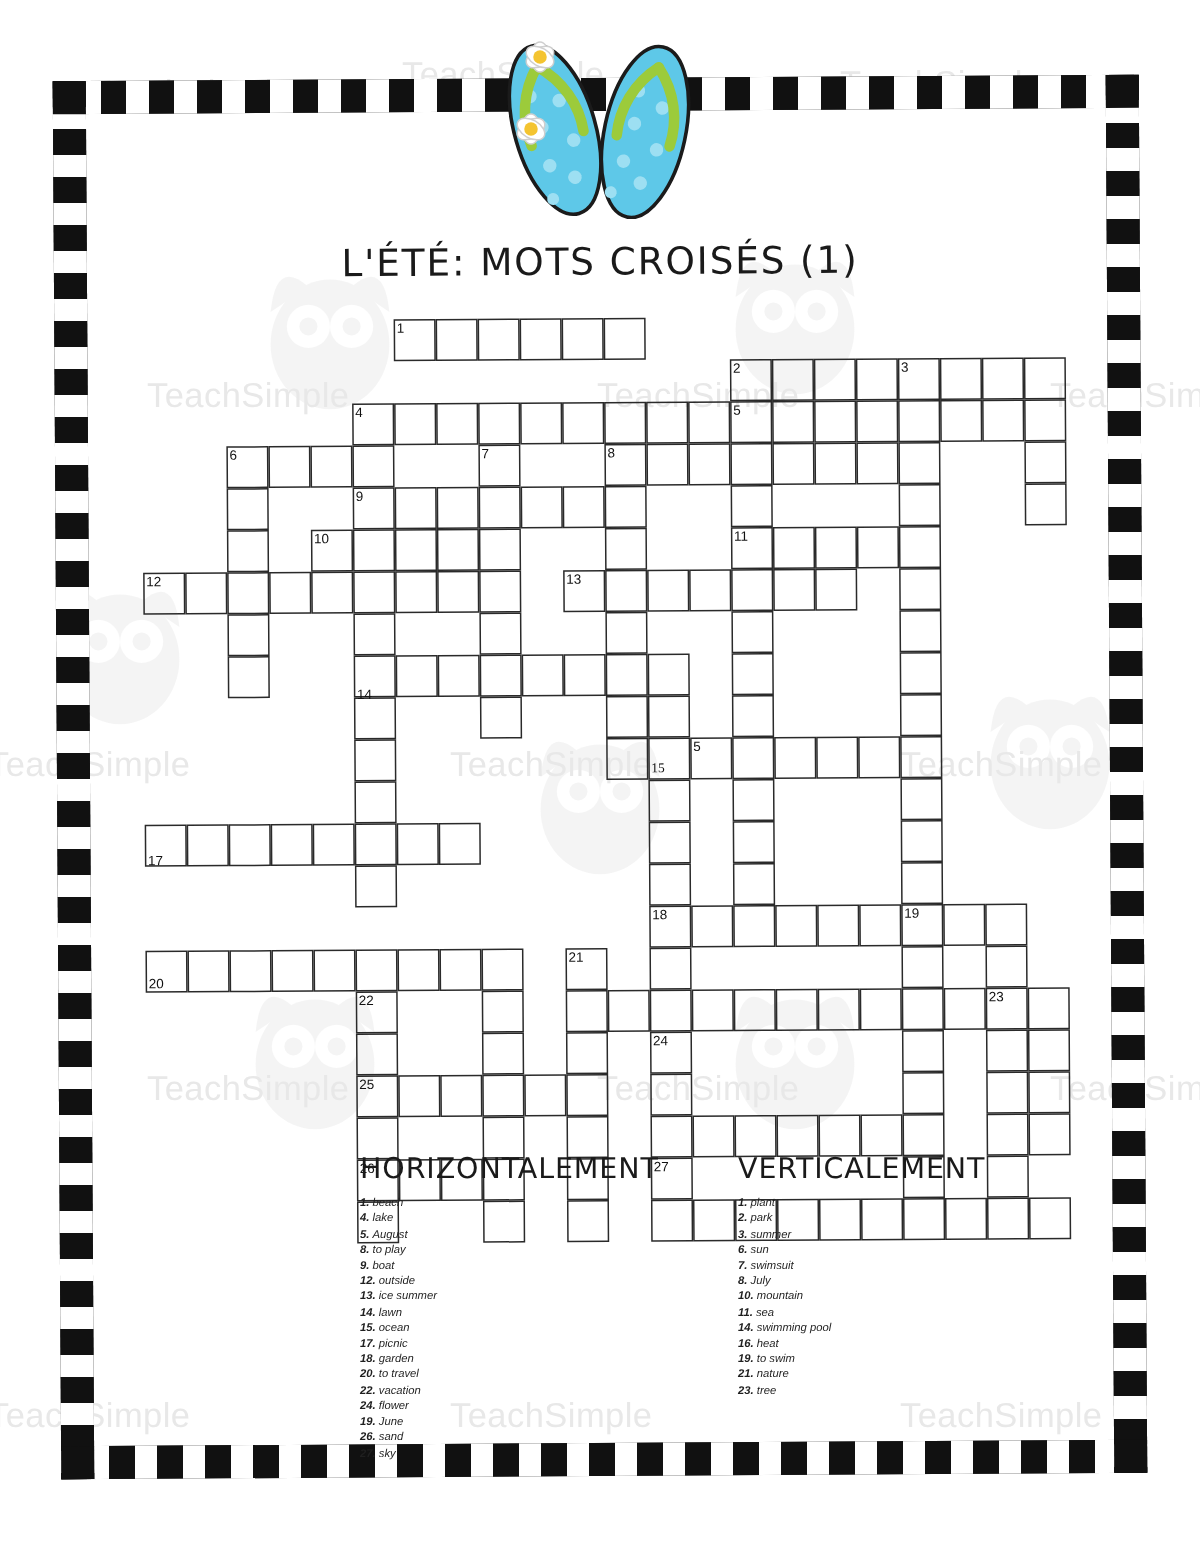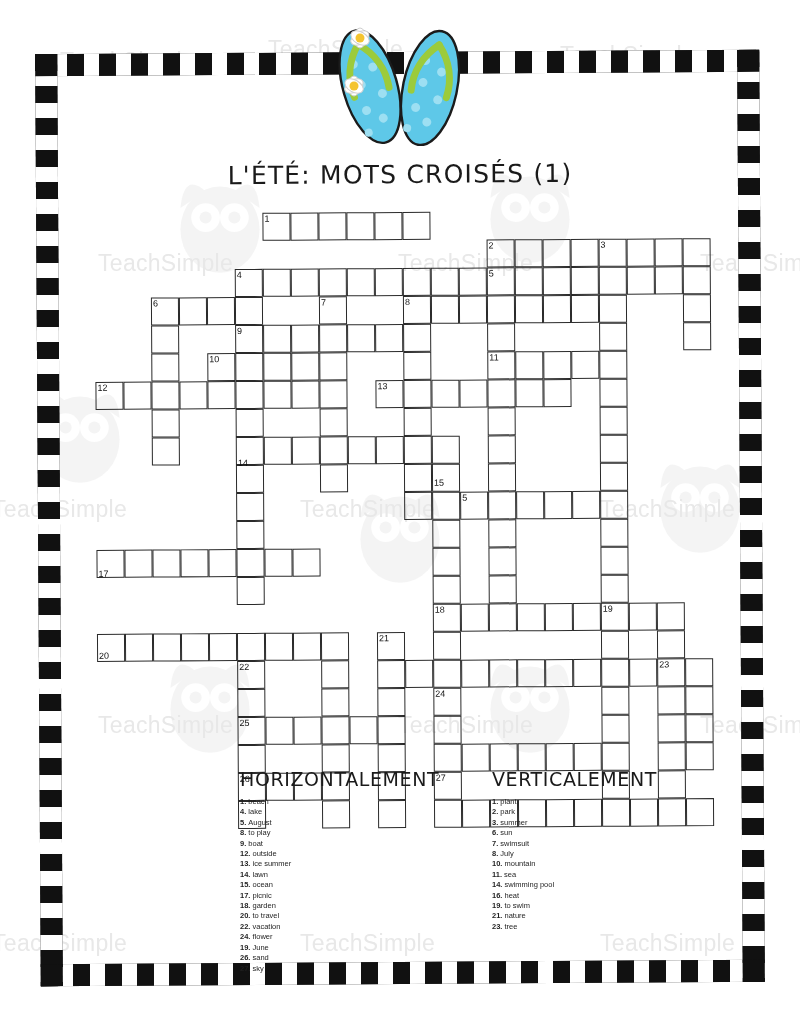--- a/index.html
+++ b/index.html
@@ -157,20 +157,21 @@
     font-family: "DejaVu Sans", sans-serif;
     font-size: 19px;
     letter-spacing: 0.6px;
     color: #1a1a1a;
     margin-bottom: 7px;
   }
   .clue-list {
     list-style: none;
     margin: 0;
     padding: 0;
+    font-style: italic;
   }
   .clue-list li {
     font-family: "Liberation Sans", sans-serif;
     font-size: 7.5px;
     line-height: 10.4px;
     color: #1f1f1f;
     white-space: nowrap;
   }
   .clue-list li b {
     font-weight: 700;
@@ -578,21 +579,21 @@
       <span class="cw-num" style="left: 394px; top: 58px;">5</span>
       <span class="cw-num" style="left: 58px; top: 86px;">6</span>
       <span class="cw-num" style="left: 226px; top: 86px;">7</span>
       <span class="cw-num" style="left: 310px; top: 86px;">8</span>
       <span class="cw-num" style="left: 142px; top: 114px;">9</span>
       <span class="cw-num" style="left: 114px; top: 142px;">10</span>
       <span class="cw-num" style="left: 394px; top: 142px;">11</span>
       <span class="cw-num" style="left: 2px; top: 170px;">12</span>
       <span class="cw-num" style="left: 282px; top: 170px;">13</span>
       <span class="cw-num" style="left: 142px; top: 226px; margin-top: 20px;">14</span>
-      <span class="cw-num" style="left: 338px; top: 267px;">15</span>
+      <span class="cw-num" style="left: 338px; top: 296px; font-family: Liberation Serif, serif;">15</span>
       <span class="cw-num" style="left: 366px; top: 282px;">5</span>
       <span class="cw-num" style="left: 2px; top: 356px;">17</span>
       <span class="cw-num" style="left: 338px; top: 394px;">18</span>
       <span class="cw-num" style="left: 506px; top: 394px;">19</span>
       <span class="cw-num" style="left: 2px; top: 438px;">20</span>
       <span class="cw-num" style="left: 282px; top: 422px;">21</span>
       <span class="cw-num" style="left: 142px; top: 450px;">22</span>
       <span class="cw-num" style="left: 562px; top: 450px;">23</span>
       <span class="cw-num" style="left: 338px; top: 478px;">24</span>
       <span class="cw-num" style="left: 142px; top: 506px;">25</span>

